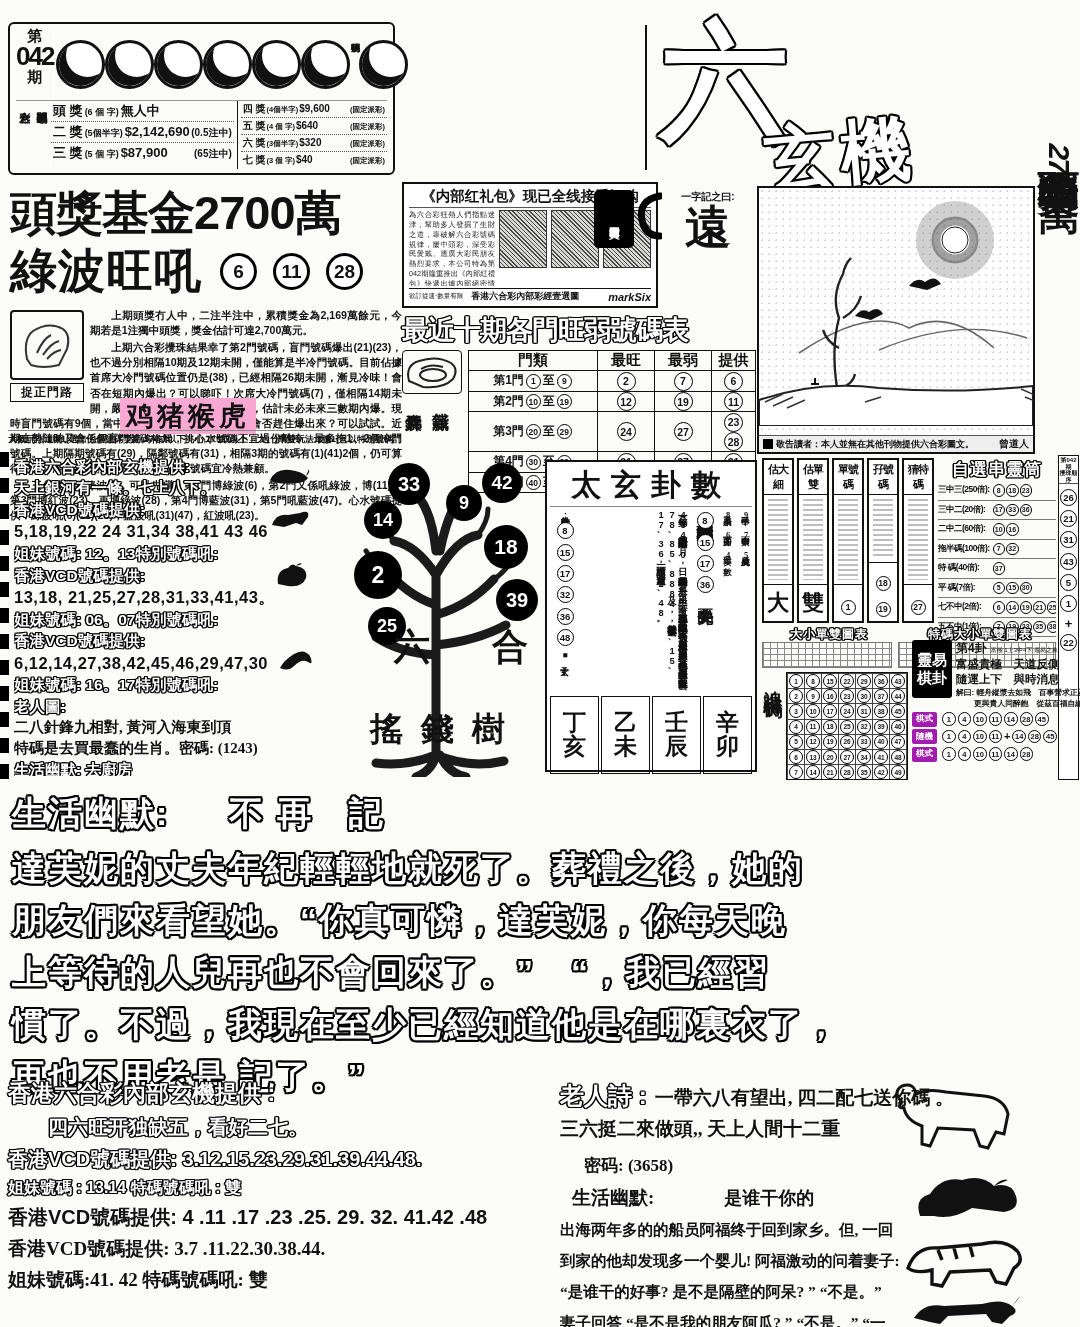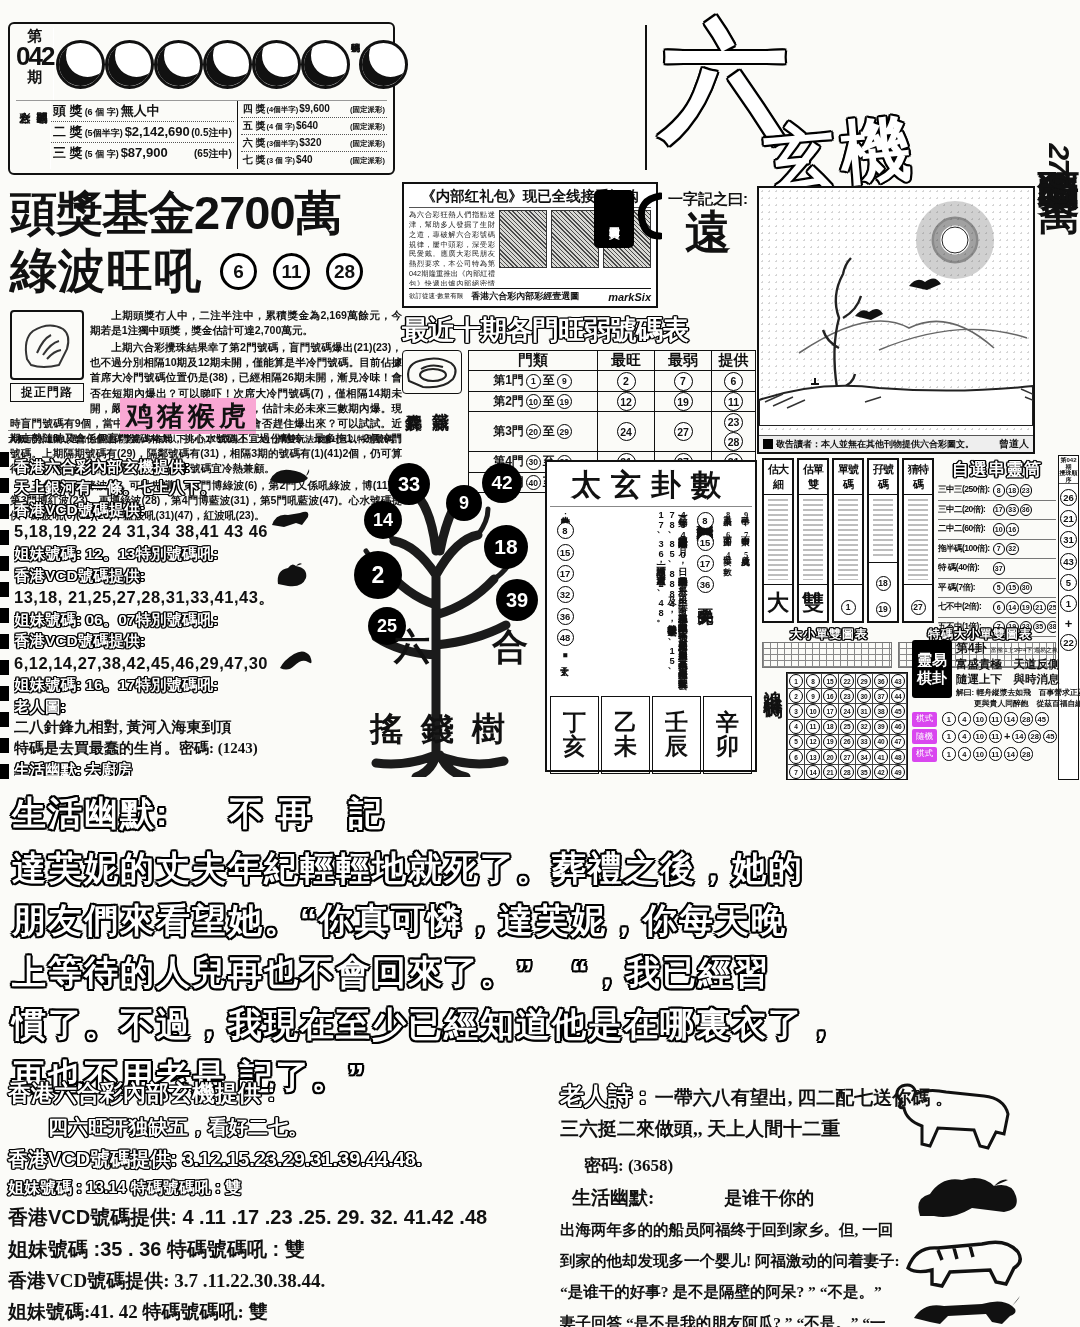--- a/index.html
+++ b/index.html
@@ -47,21 +47,21 @@
   
   .sp-row{display:flex;align-items:center;border-bottom:1px solid #777;padding:1px 0;min-height:16.5px;overflow:hidden;}
   .sp-row .lbl{font-size:8.5px;font-weight:700;width:54px;flex:none;letter-spacing:-0.5px;}
   .sp-row .balls-sm .ball{width:12.5px;height:12.5px;font-size:7px;margin:0 .5px;border-width:1.2px;}
   
   .tgrid{display:grid;grid-template-columns:repeat(7,1fr);gap:1px;background:#444;border:1.5px solid #111;padding:1px;}
   .tgrid span{background:#fff;display:flex;align-items:center;justify-content:center;height:14.2px;}
   .tgrid span i{font-style:normal;border:1.2px solid #000;border-radius:50%;width:12px;height:12px;display:flex;align-items:center;justify-content:center;font-size:6.5px;font-weight:700;}
   
   .qrow{display:flex;align-items:center;margin:2.5px 0;}
-  .qchip{background:#d946ef;color:#fff;font-size:8.5px;font-weight:400;padding:1.5px 4px;margin-right:4px;flex:none;border-radius:2px;}
+  .qchip{background:#a21caf;color:#fff;font-size:8.5px;font-weight:700;padding:1.5px 4px;margin-right:4px;flex:none;border-radius:2px;}
   .qrow .balls-sm .ball{width:13.5px;height:13.5px;font-size:7.5px;border-width:1.5px;}
   
   .lm{line-height:1.18;margin-bottom:3.2px;white-space:nowrap;}
   .lm.out2{font-size:15.5px;font-weight:900;}
   .lm.num{font-size:16.5px;font-weight:900;letter-spacing:.5px;}
   .lm.serif{font-family:"Liberation Serif",serif;font-size:15px;font-weight:700;}
   
   .bl{white-space:nowrap;}
   .b-out{font-size:20px;font-weight:900;margin-bottom:5px;}
   .b-lg{font-size:23px;}
@@ -207,21 +207,21 @@
 
   <div class="abs" style="left:590px;top:188px;width:166px;height:150px;padding:2px 4px;">
     <div style="display:flex;align-items:flex-start;">
       <div style="width:40px;height:58px;background:#000;border-radius:5px;display:flex;align-items:center;justify-content:center;">
         <span class="v" style="color:#fff;font-size:11px;font-weight:700;">尋寶圖</span>
       </div>
       <svg width="26" height="52" viewBox="0 0 26 52" style="margin:0 2px;">
           <path d="M24 6 Q2 10 6 30 Q9 46 24 46" fill="none" stroke="#000" stroke-width="7" stroke-linecap="round"></path>
         </svg>
       <div style="flex:1;text-align:center;">
-        <div style="font-size:15px;font-weight:700;white-space:nowrap;">一字記之曰:</div>
+        <div style="font-size:10px;font-weight:700;white-space:nowrap;">一字記之曰:</div>
         <div style="font-size:46px;font-weight:900;line-height:1.05;font-family:'Liberation Serif',serif;">遠</div>
       </div>
     </div>
   </div>
 
   <div class="abs noise" style="left:757px;top:186px;width:278px;height:268px;border:2.5px solid #111;background-color:#fff;">
     <svg width="274" height="238" viewBox="0 0 274 238">
       <circle cx="196" cy="52" r="30" fill="none" stroke="#777" stroke-width="18" opacity="0.35"></circle>
       <circle cx="196" cy="52" r="19" fill="none" stroke="#444" stroke-width="9" opacity="0.5"></circle>
       <circle cx="196" cy="52" r="13" fill="#fff" stroke="#222" stroke-width="1"></circle>
@@ -801,21 +801,20 @@
         <div class="hline outbig" style="margin-bottom:5px;">再也不用老是 記了。”</div>
       </div>
   </div>
 
   <div class="abs" style="left:8px;top:1078px;width:540px;height:242px;">
       <div class="bl out b-out b-lg">香港六合彩內部玄機提供 :</div>
       <div class="bl out b-out b-ind">四六旺开独缺五，看好二七。</div>
       <div class="bl out b-out">香港VCD號碼提供: 3.12.15.23.29.31.39.44.48.</div>
       <div class="bl out b-out b-sm">姐妹號碼 : 13.14  特碼號碼吼 : 雙</div>
       <div class="bl b-solid">香港VCD號碼提供: 4 .11 .17 .23 .25. 29. 32. 41.42 .48</div>
-      <div class="bl b-solid b-sm">姐妹號碼 :35 . 36  特碼號碼吼 : 雙</div>
       <div class="bl b-serif">香港VCD號碼提供:  3.7 .11.22.30.38.44.</div>
       <div class="bl b-serif b-sm">姐妹號碼:41. 42   特碼號碼吼: 雙</div>
     </div>
   <div class="abs" style="left:888px;top:1082px;">
     <svg width="130" height="80" viewBox="0 0 130 80">
         <path d="M14 20 Q4 10 14 4 Q26 0 28 12 Q40 6 58 10 L96 14 Q116 16 120 32 L116 52 L108 50 L100 66 L92 64 L86 48 L50 46 L42 64 L34 62 L34 44 Q18 38 16 26 Q8 26 14 20 Z" fill="none" stroke="#111" stroke-width="3"></path>
       </svg>
   </div>
   <div class="abs" style="left:912px;top:1168px;">
     <svg width="110" height="56" viewBox="0 0 110 56">

